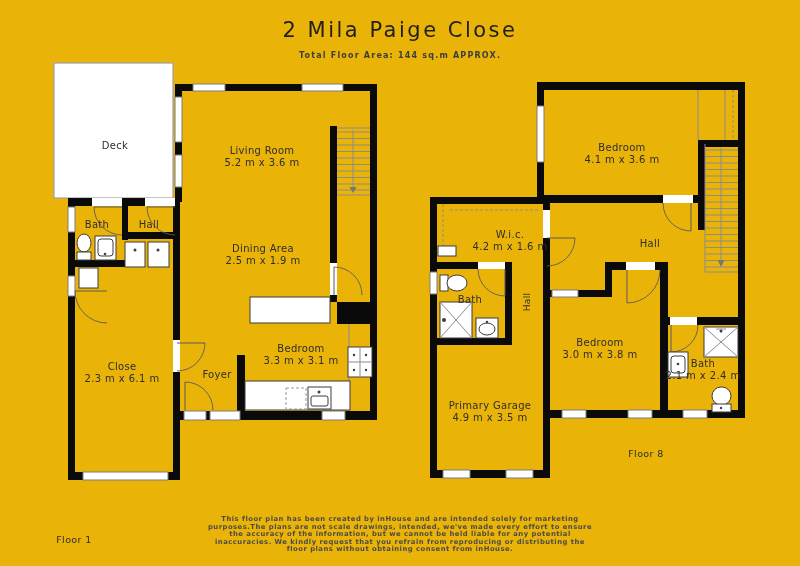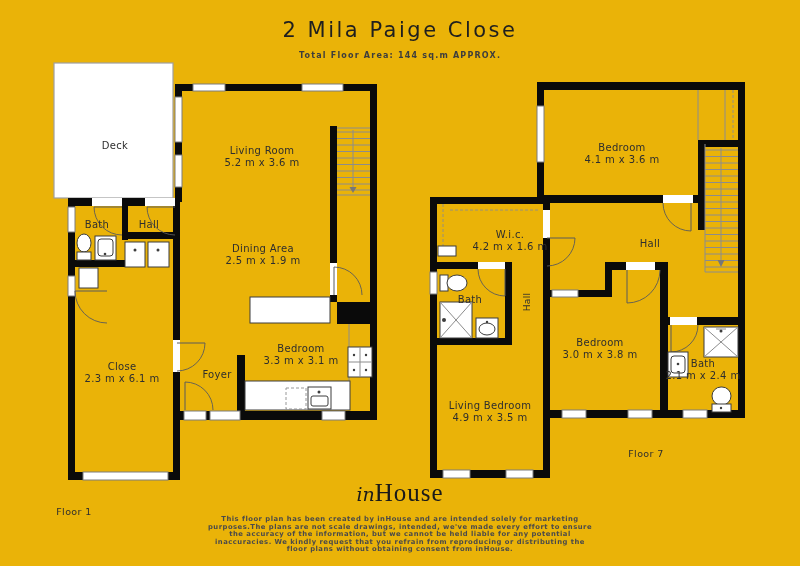--- a/index.html
+++ b/index.html
@@ -279,21 +279,21 @@
   <div>Close</div>
   <div class="dims">2.3 m x 6.1 m</div>
 </div>
 <div class="lbl" style="left:217px;top:369px">
   <div>Foyer</div>
 </div>
 <div class="lbl" style="left:301px;top:343px">
   <div>Bedroom</div>
   <div class="dims">3.3 m x 3.1 m</div>
 </div>
-<div class="floor-lbl" style="left:74px;top:506px">Floor 1</div>
+<div class="floor-lbl" style="left:74px;top:534px">Floor 1</div>
 
 <div class="lbl" style="left:622px;top:142px">
   <div>Bedroom</div>
   <div class="dims">4.1 m x 3.6 m</div>
 </div>
 <div class="lbl" style="left:510px;top:229px">
   <div>W.i.c.</div>
   <div class="dims">4.2 m x 1.6 m</div>
 </div>
 <div class="lbl" style="left:650px;top:238px">
@@ -305,28 +305,25 @@
 <div class="vlbl" style="left:527px;top:302px">Hall</div>
 <div class="lbl" style="left:600px;top:337px">
   <div>Bedroom</div>
   <div class="dims">3.0 m x 3.8 m</div>
 </div>
 <div class="lbl" style="left:703px;top:358px">
   <div>Bath</div>
   <div class="dims">2.1 m x 2.4 m</div>
 </div>
 <div class="lbl" style="left:490px;top:400px">
-  <div>Living Bedroom</div>
+  <div>Primary Garage</div>
   <div class="dims">4.9 m x 3.5 m</div>
 </div>
-<div class="floor-lbl" style="left:646px;top:448px">Floor 7</div>
-
-<div id="logo">
-  <span class="logo-in">in</span><span class="logo-house">House</span>
-</div>
+<div class="floor-lbl" style="left:646px;top:448px">Floor 8</div>
+
 
 <div id="disclaimer">
   <div>This floor plan has been created by inHouse and are intended solely for marketing</div>
   <div>purposes.The plans are not scale drawings, intended, we've made every effort to ensure</div>
   <div>the accuracy of the information, but we cannot be held liable for any potential</div>
   <div>inaccuracies. We kindly request that you refrain from reproducing or distributing the</div>
   <div>floor plans without obtaining consent from inHouse.</div>
 </div>
 
 </div>

